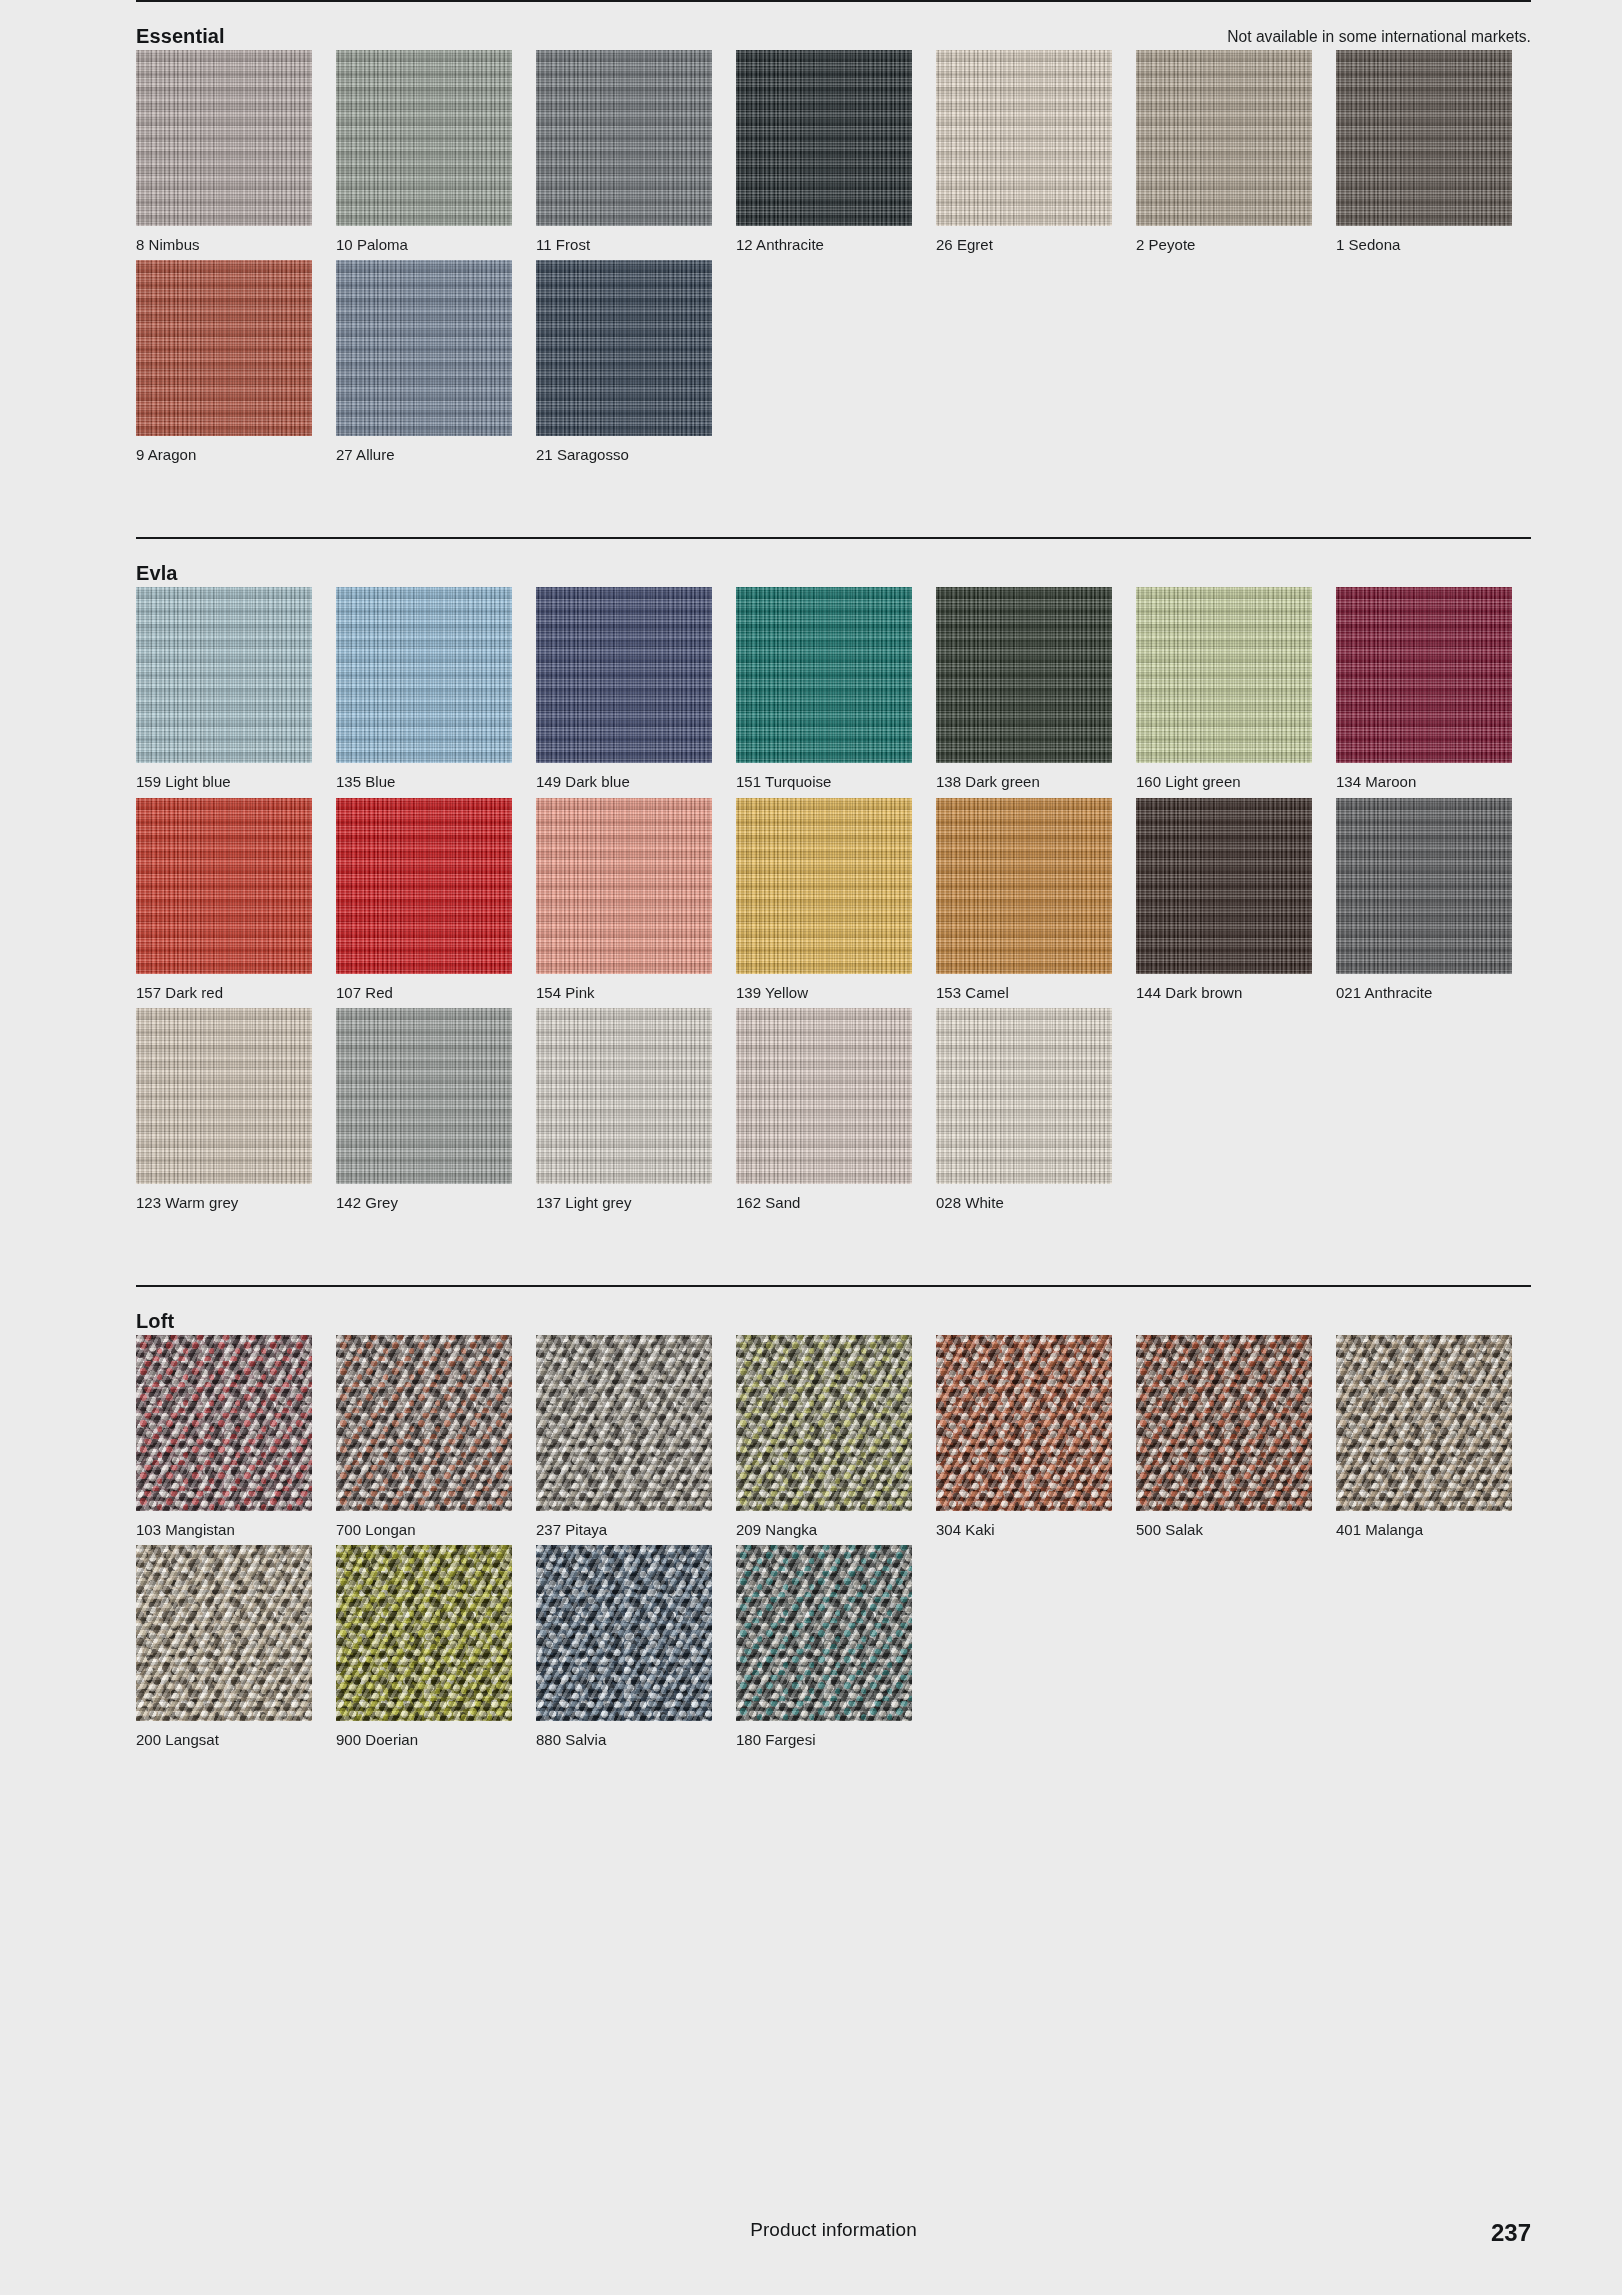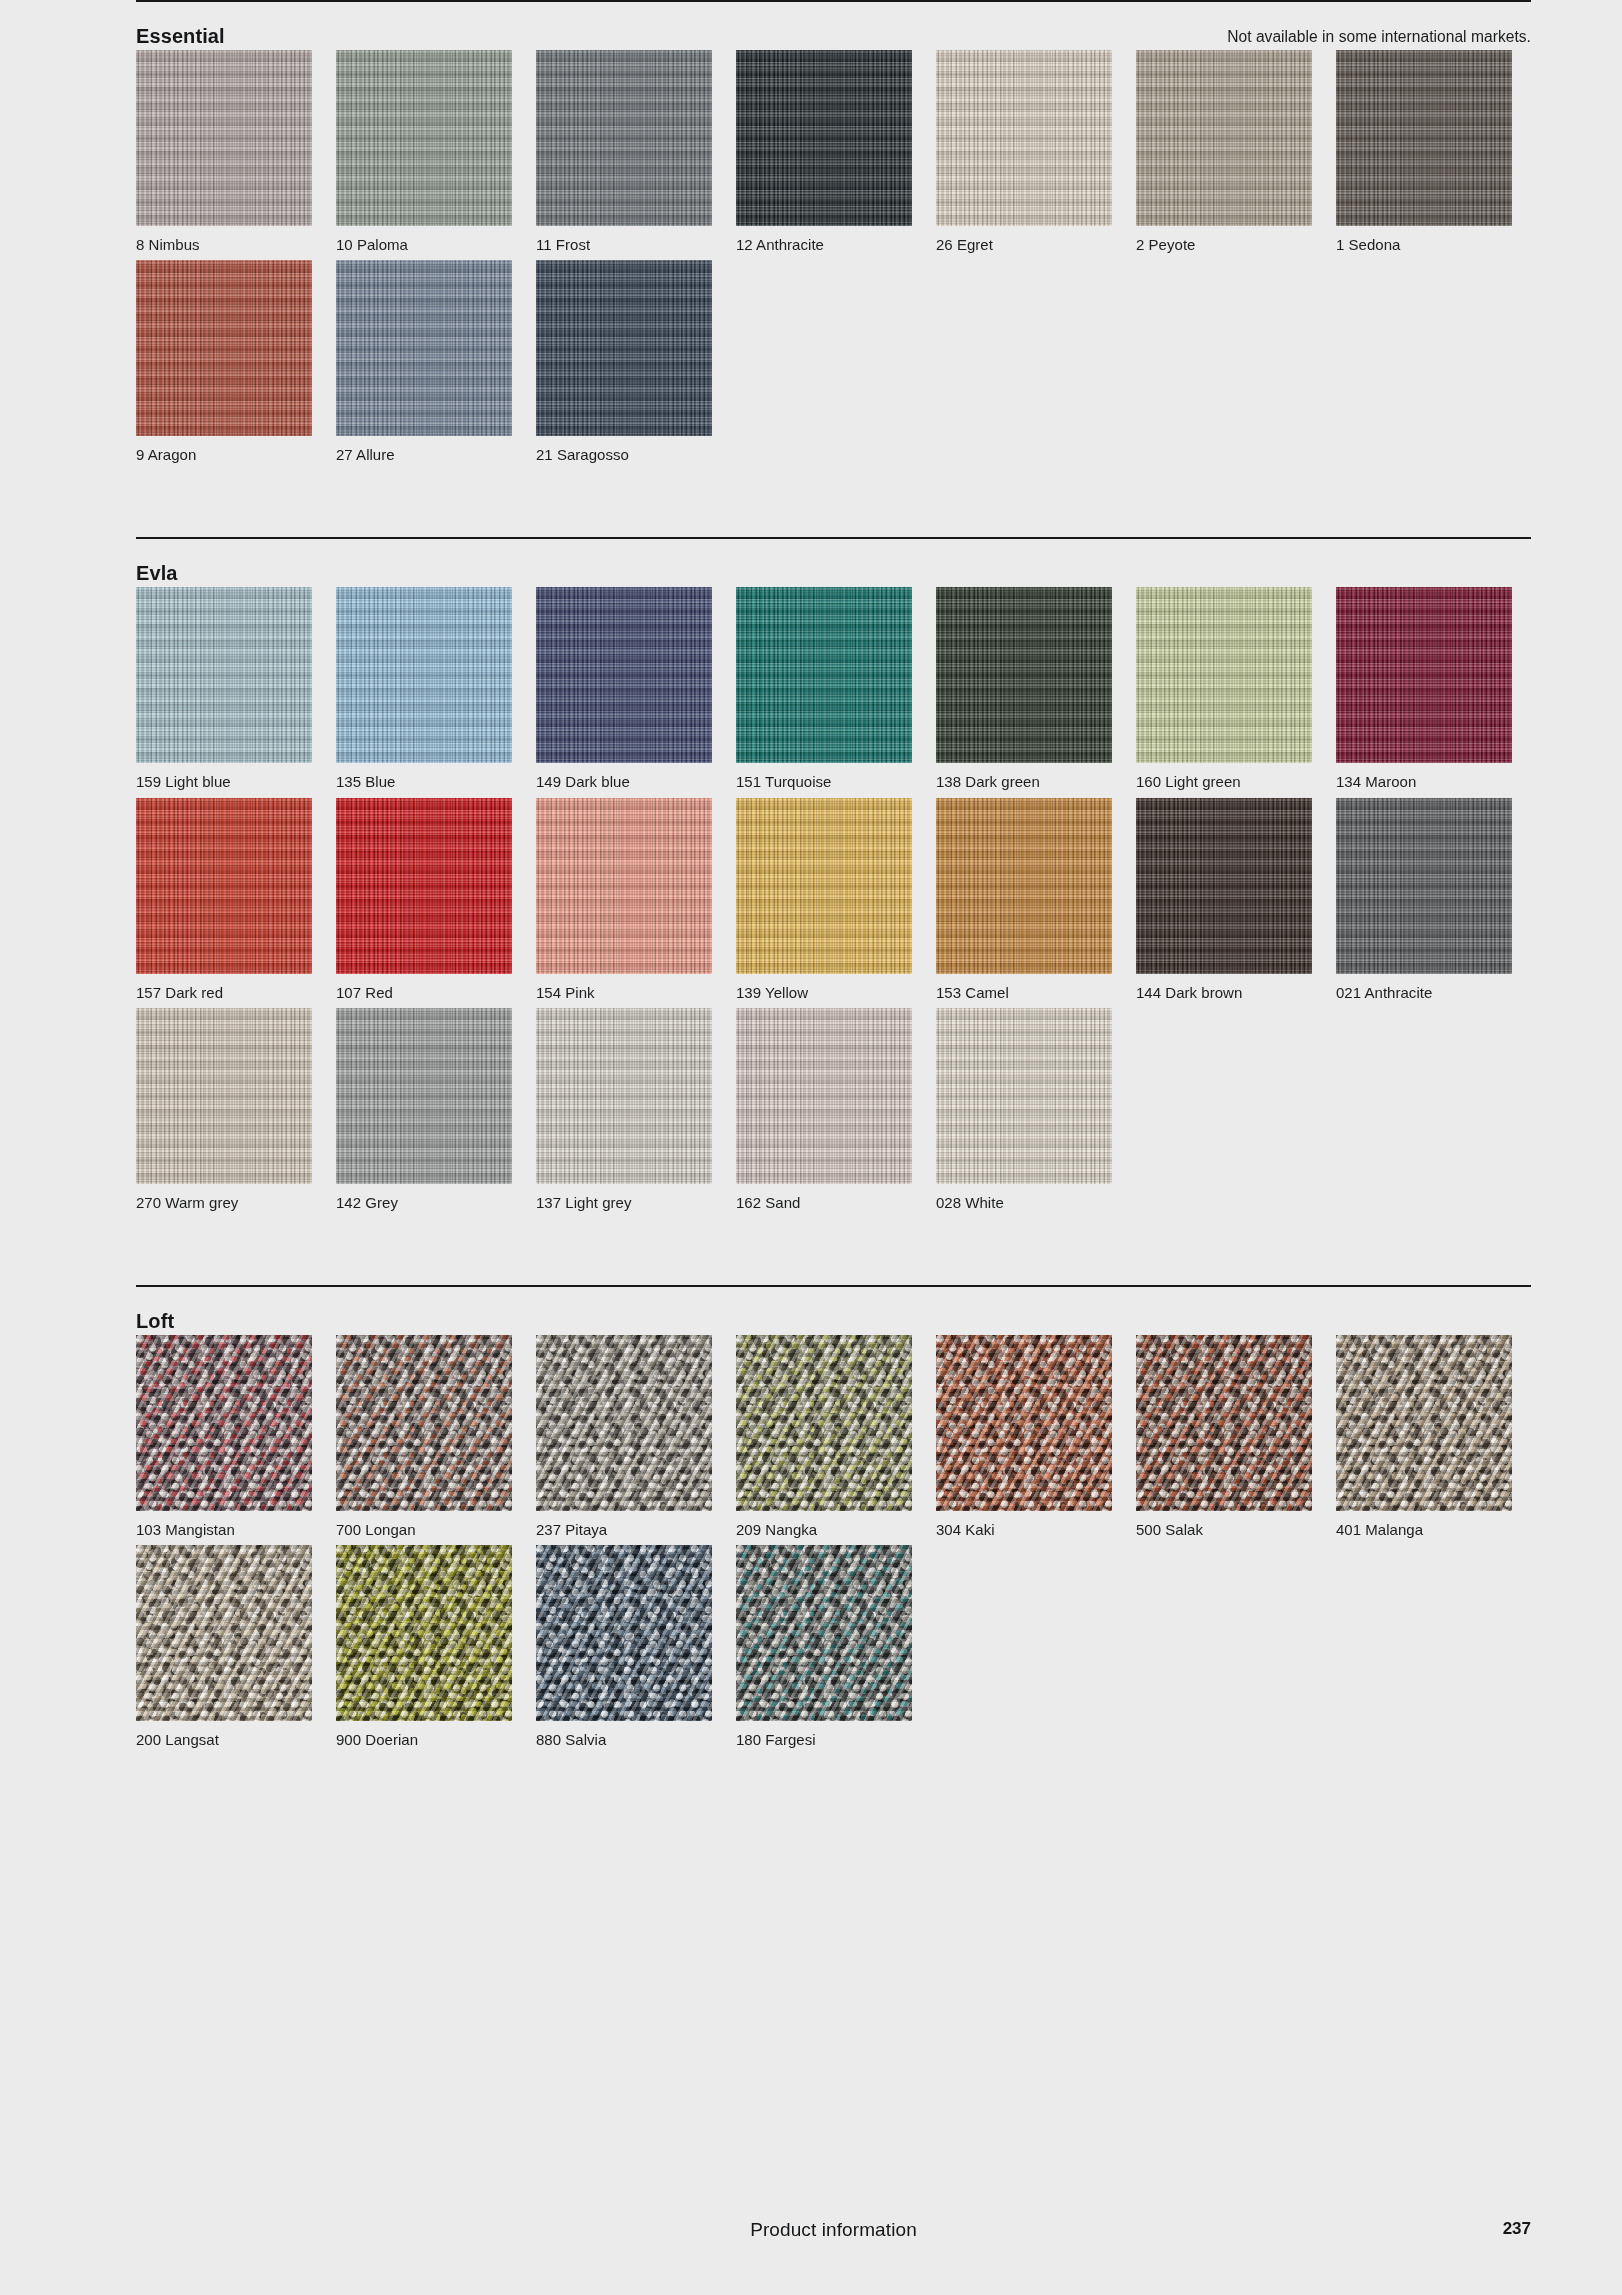--- a/index.html
+++ b/index.html
@@ -180,21 +180,21 @@
   .footer-title {
     font-size: 19px;
     font-weight: 400;
     color: #141618;
     letter-spacing: 0.1px;
   }
   .footer-page {
     position: absolute;
     right: 0;
     top: 0;
-    font-size: 17px;
+    font-size: 24px;
     font-weight: 700;
     color: #141618;
   }
 </style>
 </head>
 <body>
 
 <div class="page">
   <div class="content">
 
@@ -308,21 +308,21 @@
         <div class="swatch-cell">
           <div class="swatch-chip tex-weave" style="background-color: rgb(52, 37, 32);"></div>
           <div class="swatch-label">144 Dark brown</div>
         </div>
         <div class="swatch-cell">
           <div class="swatch-chip tex-weave" style="background-color: rgb(87, 88, 90);"></div>
           <div class="swatch-label">021 Anthracite</div>
         </div>
         <div class="swatch-cell">
           <div class="swatch-chip tex-weave" style="background-color: rgb(216, 203, 186);"></div>
-          <div class="swatch-label">270 Warm grey</div>
+          <div class="swatch-label">123 Warm grey</div>
         </div>
         <div class="swatch-cell">
           <div class="swatch-chip tex-weave" style="background-color: rgb(158, 163, 160);"></div>
           <div class="swatch-label">142 Grey</div>
         </div>
         <div class="swatch-cell">
           <div class="swatch-chip tex-weave" style="background-color: rgb(217, 212, 203);"></div>
           <div class="swatch-label">137 Light grey</div>
         </div>
         <div class="swatch-cell">

